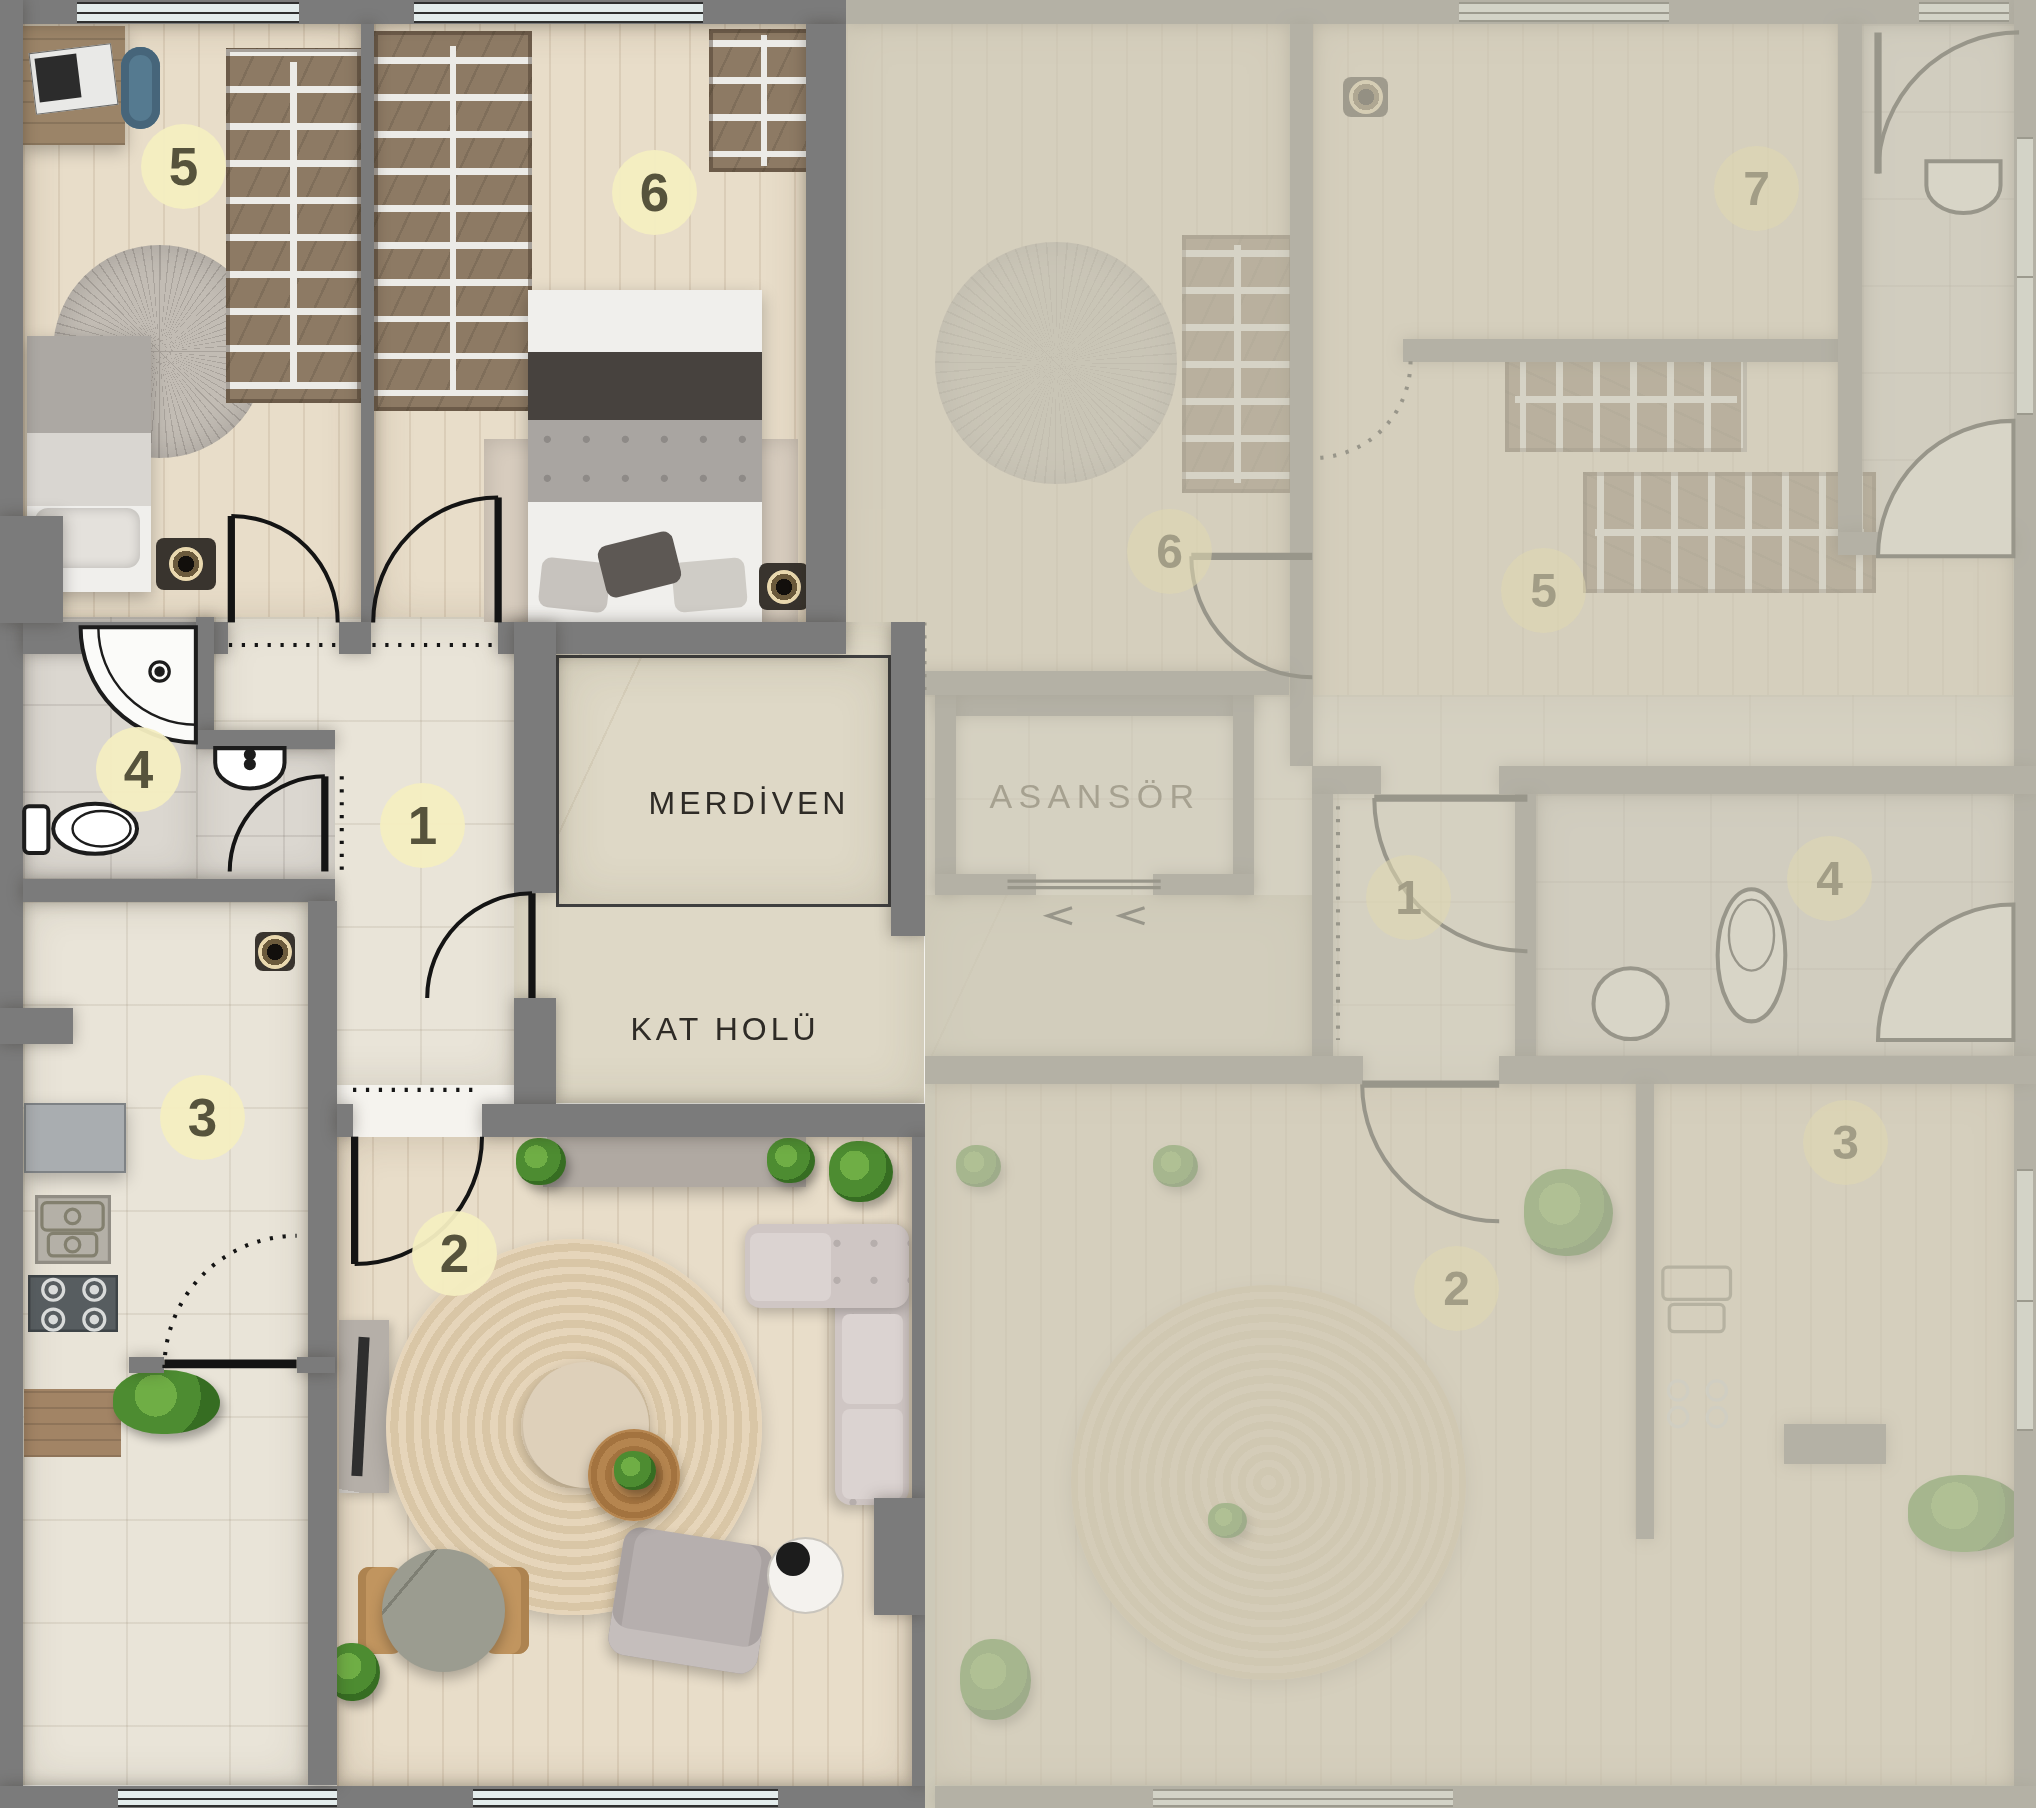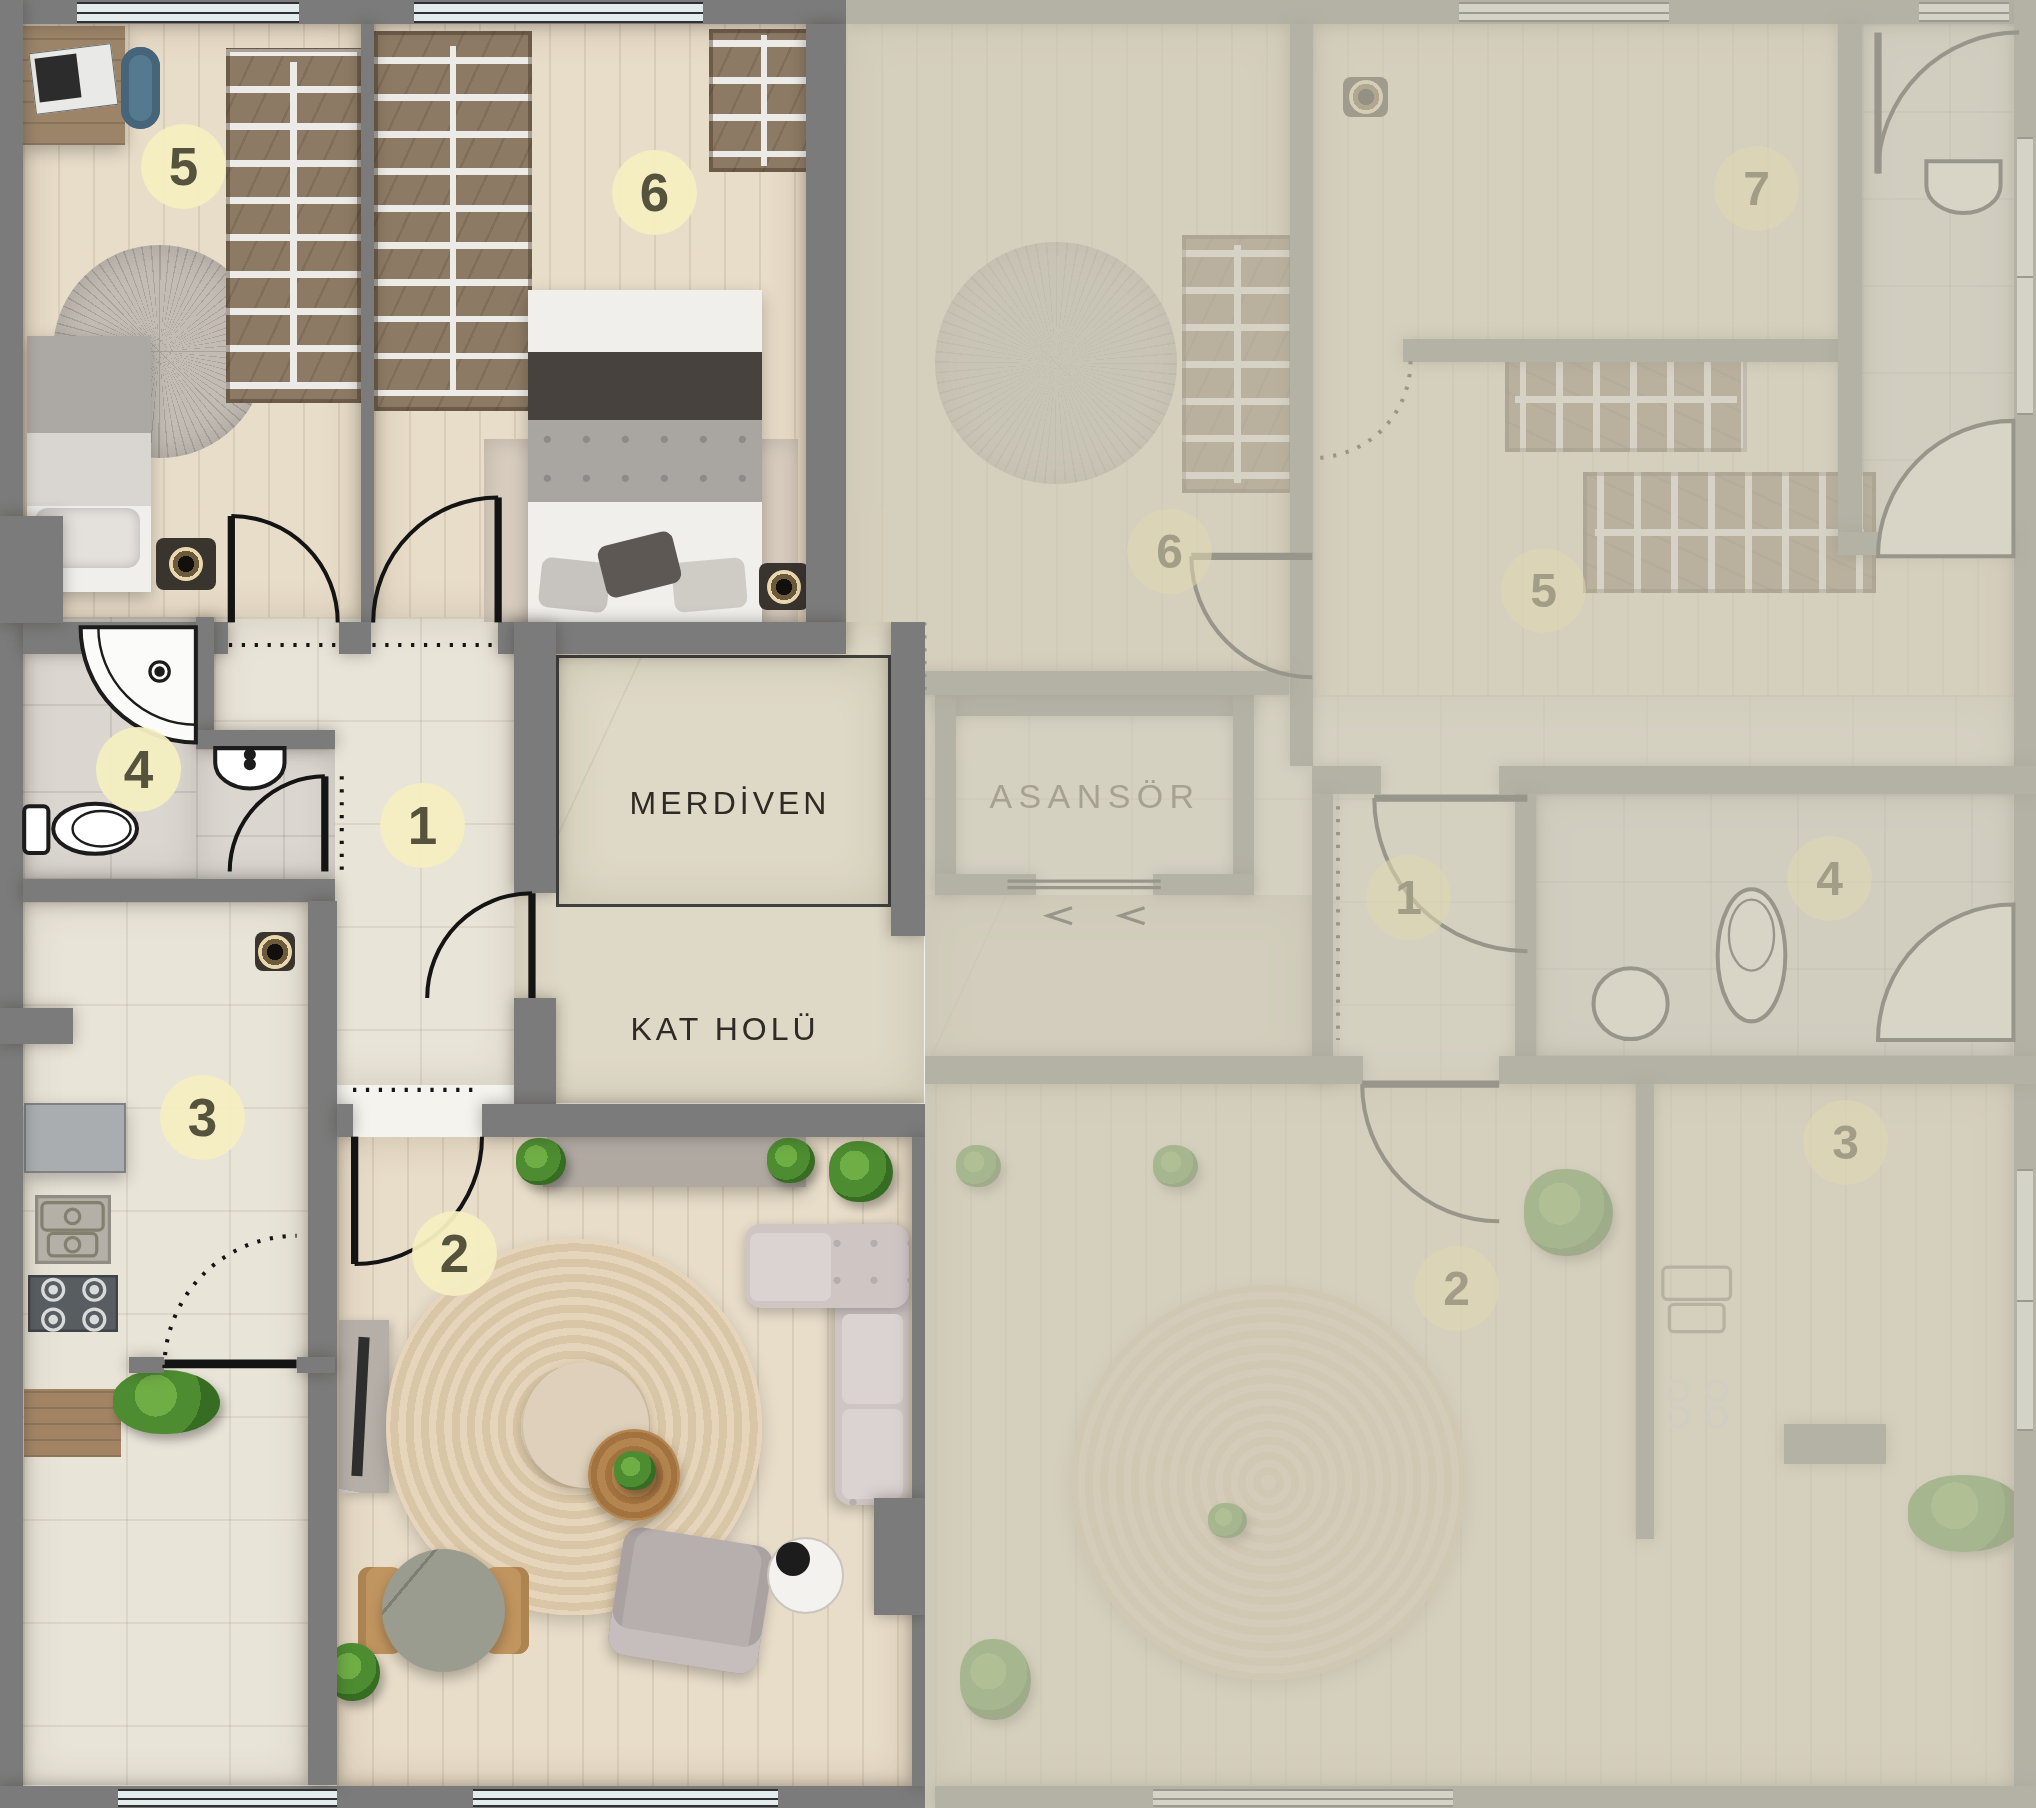--- a/index.html
+++ b/index.html
@@ -338,21 +338,21 @@
         <circle cx="2082" cy="1758" r="12"></circle>
           <circle cx="2130" cy="1758" r="12"></circle>
       </g>
       <g fill="none" stroke="#83806f" stroke-width="4">
         <rect x="2063" y="1572" width="84" height="40" rx="6"></rect>
         <rect x="2071" y="1618" width="68" height="34" rx="6"></rect>
       </g>
     </svg>
   </div>
 
-  <div class="plan-label" style="left:730px;top:803px">MERDİVEN</div>
+  <div class="plan-label" style="left:749px;top:803px">MERDİVEN</div>
   <div class="plan-label" style="left:725px;top:1029px">KAT HOLÜ</div>
   <div class="plan-label asansor" style="left:1095px;top:796px">ASANSÖR</div>
 
   <div id="active-badges">
       <div class="badge active" style="left: 184px; top: 167px;">5</div>
       <div class="badge active" style="left: 655px; top: 193px;">6</div>
       <div class="badge active" style="left: 139px; top: 770px;">4</div>
       <div class="badge active" style="left: 423px; top: 826px;">1</div>
       <div class="badge active" style="left: 203px; top: 1118px;">3</div>
       <div class="badge active" style="left: 455px; top: 1254px;">2</div>

